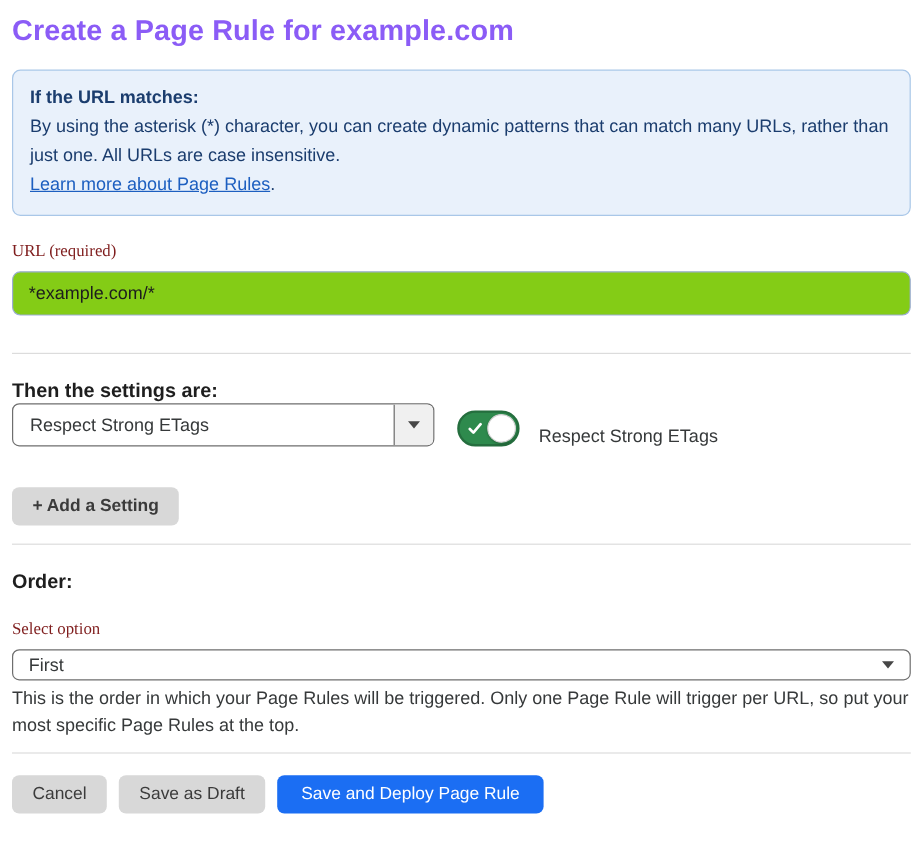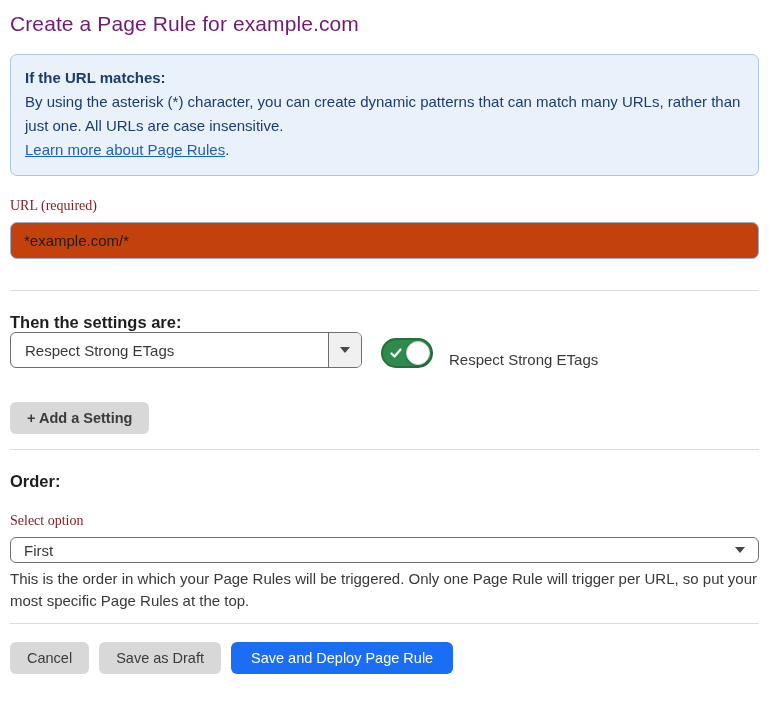--- a/index.html
+++ b/index.html
@@ -9,23 +9,23 @@
     font-family: "Liberation Sans", sans-serif;
     color: #36393a;
   }
   .page {
     width: 769px;
     height: 718px;
     padding: 12px 10px 0 10px;
     background: #fff;
   }
   .page-title {
-    font-size: 21px;
-    font-weight: 400;
-    color: #701a75;
+    font-size: 24px;
+    font-weight: 700;
+    color: #8b5cf6;
     margin: 0 0 18px 0;
     letter-spacing: 0.1px;
   }
   
   .info-box {
     background: #e9f1fb;
     border: 1px solid #a9c7e8;
     border-radius: 7px;
     padding: 11px 0 13px 14px;
     color: #1b3d6e;
@@ -44,21 +44,21 @@
     font-size: 14px;
     color: #7f1d1d;
     margin: 22px 0 8px 0;
     font-family: Liberation Serif, serif;
   }
   
   .url-input {
     display: block;
     width: 100%;
     height: 37px;
-    background: #c2410c;
+    background: #84cc16;
     border: 1px solid #9cadd3;
     border-radius: 7px;
     padding: 0 13px;
     font-size: 15px;
     color: #1d1d1d;
     font-family: inherit;
     outline: none;
   }
   
   .divider {

